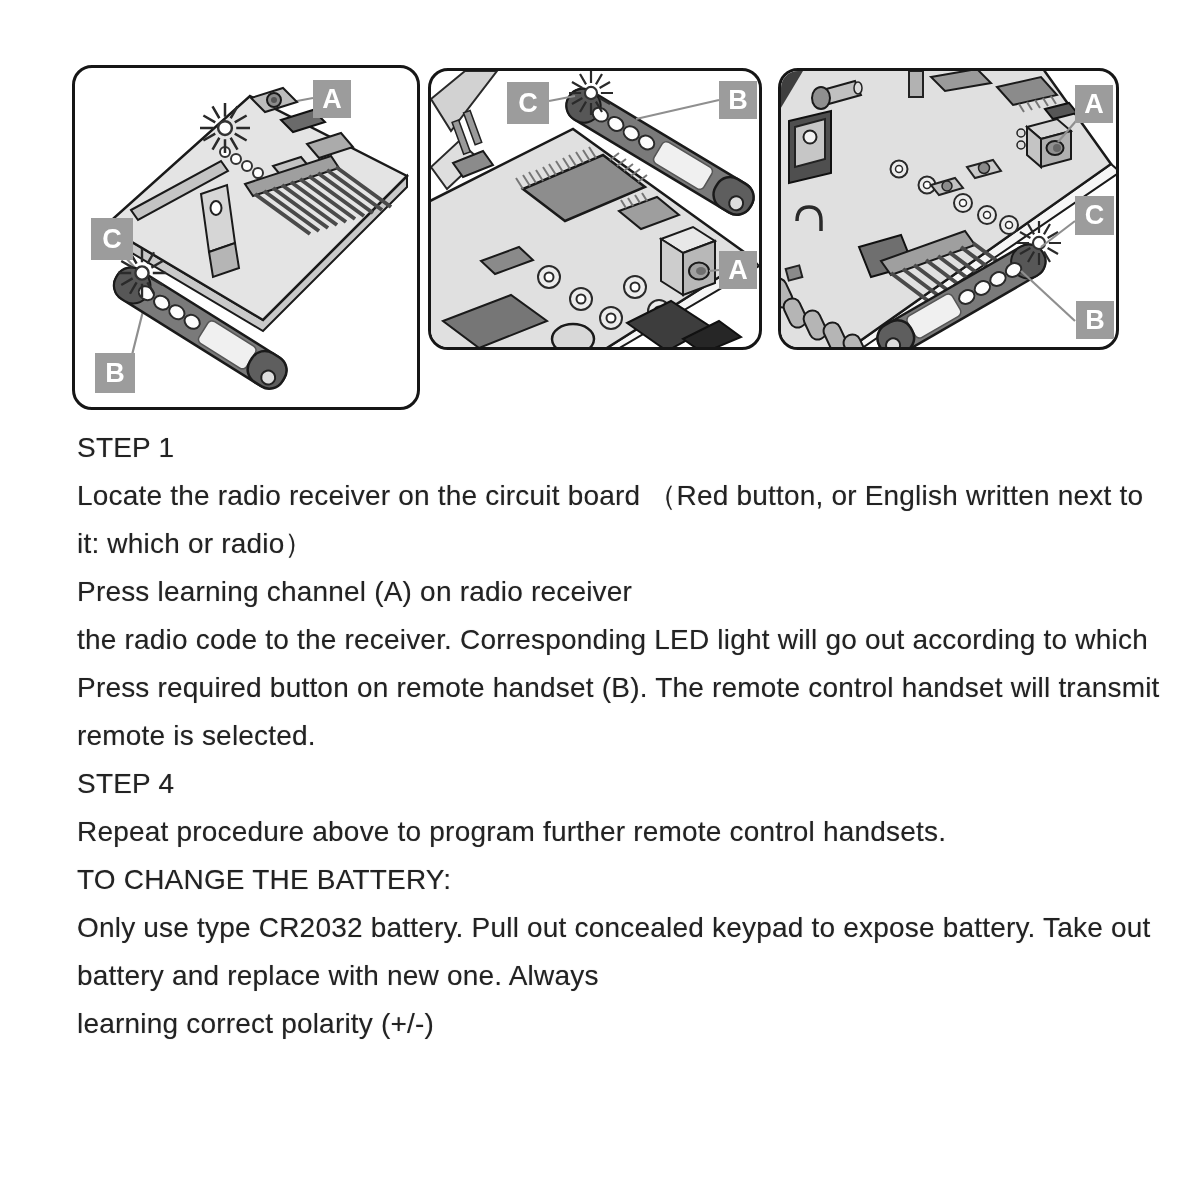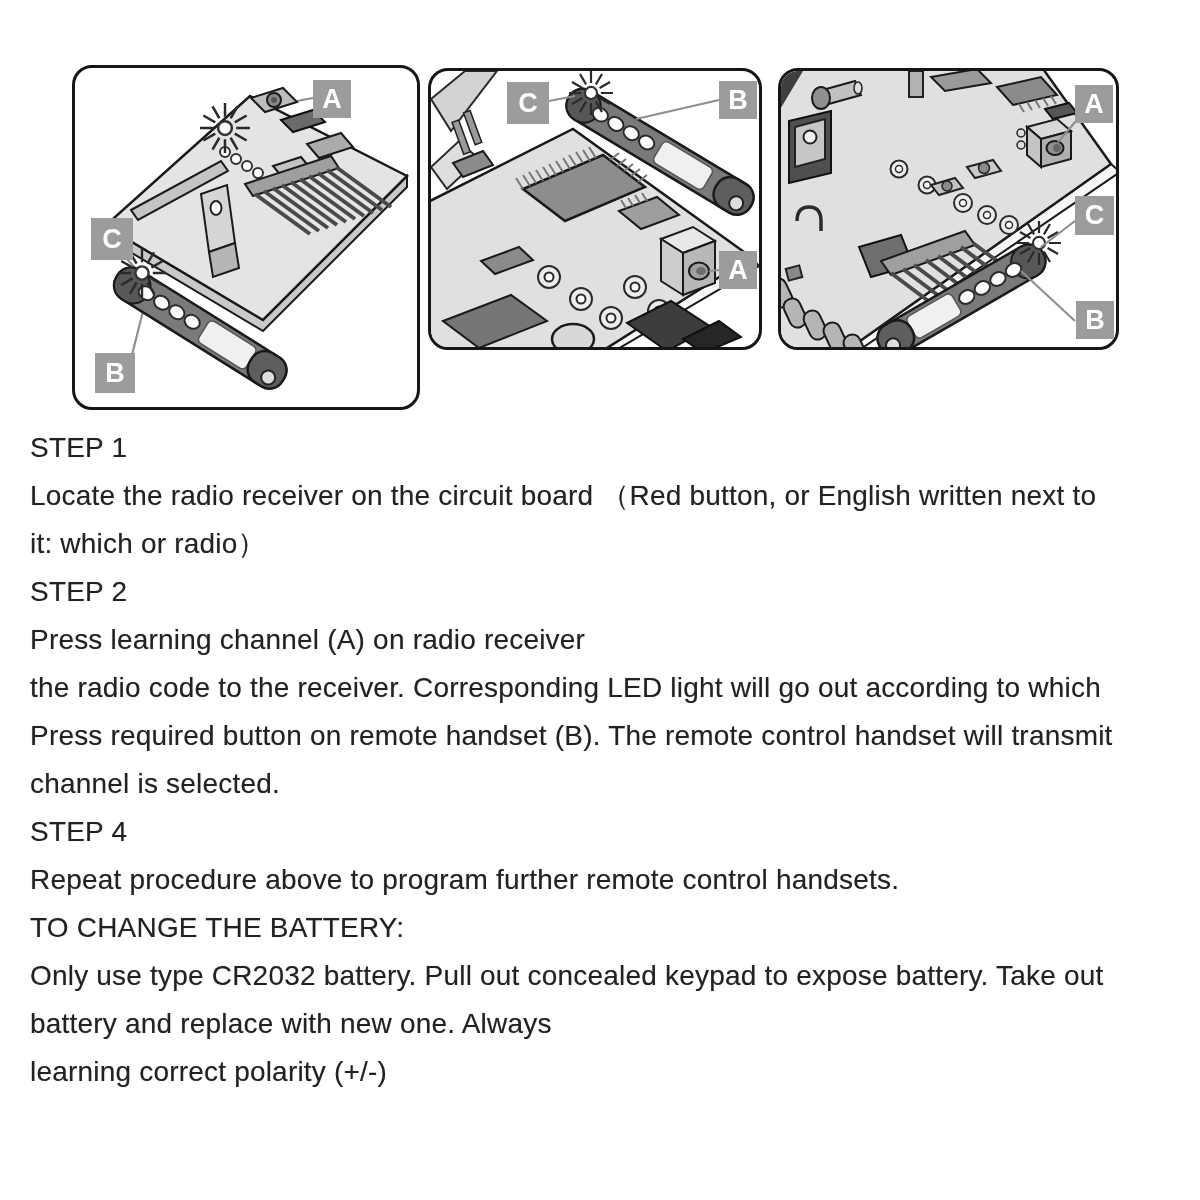--- a/index.html
+++ b/index.html
@@ -14,21 +14,21 @@
   }
   .panel svg{position:absolute;left:0;top:0;}
   .marker{
     position:absolute;background:#9c9c9c;color:#ffffff;
     font-weight:bold;font-size:27px;display:flex;align-items:center;justify-content:center;
     width:38px;height:38px;
   }
   .text-block{position:absolute;left:30px;top:424px;width:1166px;}
   .tline{
     font-size:28px;line-height:48px;white-space:nowrap;color:#222;
-    text-shadow:0 0 1px rgba(70,70,70,.45);letter-spacing:.2px;
+    text-shadow:0 0 1px rgba(70,70,70,.45);letter-spacing:.2px;margin-left:47px;
   }
 </style>
 </head>
 <body>
 
 <div>
 
   <div class="panel" style="left:72px;top:65px;width:348px;height:345px;">
     <svg width="348" height="345" viewBox="0 0 348 345">
 
@@ -258,25 +258,24 @@
     </svg>
     <div class="marker" style="left:294px;top:14px;">A</div>
     <div class="marker" style="left:294px;top:125px;width:39px;height:39px;">C</div>
     <div class="marker" style="left:295px;top:230px;">B</div>
   </div>
 
   <div class="text-block">
     <div class="tline">STEP 1</div>
     <div class="tline">Locate the radio receiver on the circuit board （Red button, or English written next to</div>
     <div class="tline">it: which or radio）</div>
-    <div class="tline">STEP 2</div>
     <div class="tline">Press learning channel (A) on radio receiver</div>
     <div class="tline">the radio code to the receiver. Corresponding LED light will go out according to which</div>
     <div class="tline">Press required button on remote handset (B). The remote control handset will transmit</div>
-    <div class="tline">channel is selected.</div>
+    <div class="tline">remote is selected.</div>
     <div class="tline">STEP 4</div>
     <div class="tline">Repeat procedure above to program further remote control handsets.</div>
     <div class="tline">TO CHANGE THE BATTERY:</div>
     <div class="tline">Only use type CR2032 battery. Pull out concealed keypad to expose battery. Take out</div>
     <div class="tline">battery and replace with new one. Always</div>
     <div class="tline">learning correct polarity (+/-)</div>
   </div>
 
 </div>
 

